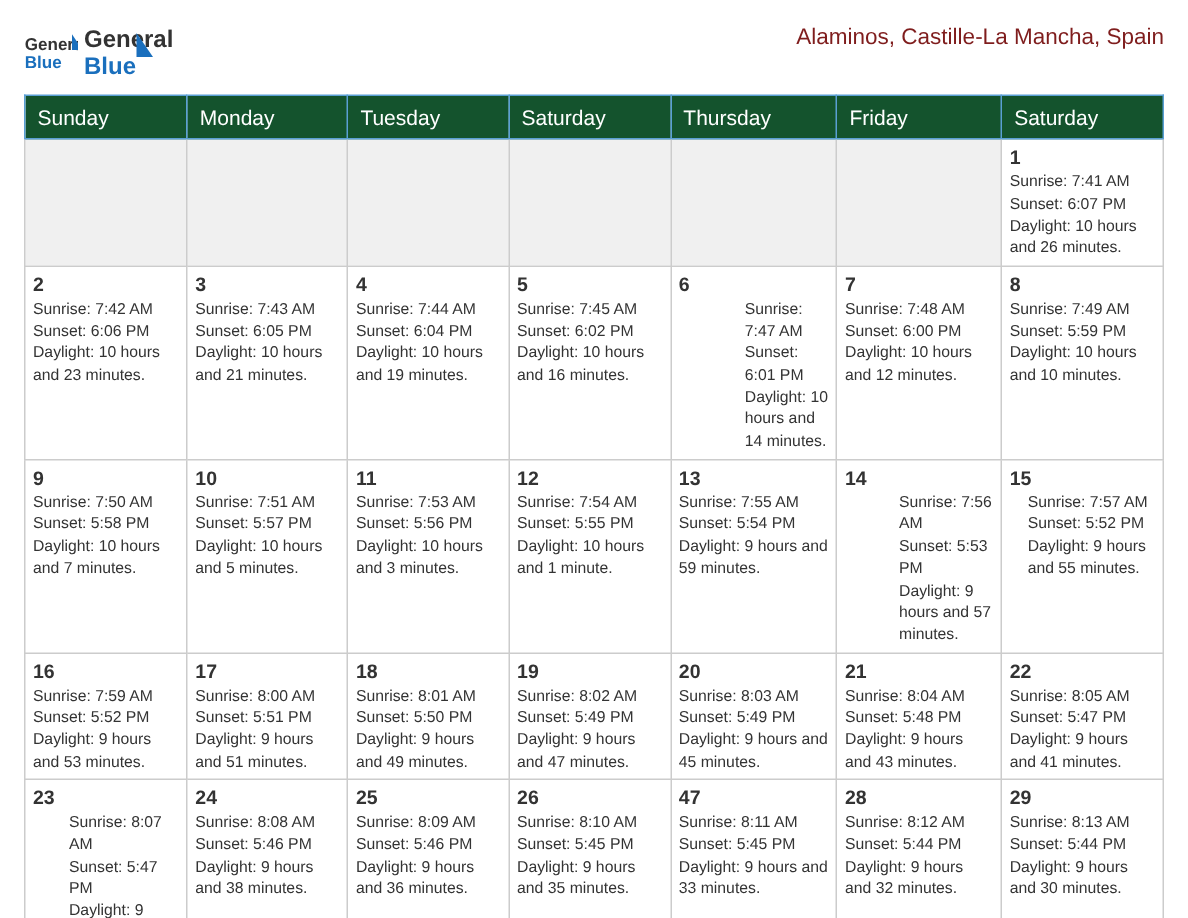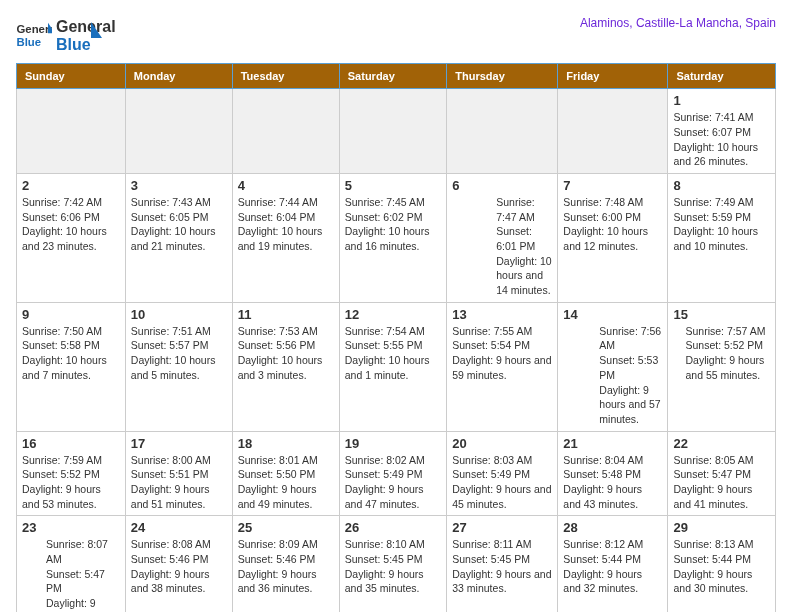--- a/index.html
+++ b/index.html
@@ -27,35 +27,35 @@
     }
     .title-area {
       text-align: right;
     }
     .month-title {
       font-size: 32px;
       color: #333;
       font-weight: normal;
     }
     .location-title {
-      font-size: 12px;
-      color: #6d28d9;
+      font-size: 15px;
+      color: #7f1d1d;
     }
     .calendar-table {
       width: 100%;
       border-collapse: collapse;
       font-size: 11px;
     }
     .calendar-table th {
-      background-color: #a16207;
+      background-color: #14532d;
       color: #fff;
       text-align: left;
       padding: 6px 8px;
-      font-size: 11px;
-      font-weight: bold;
+      font-size: 14px;
+      font-weight: normal;
       border: 1px solid #5a9fd4;
     }
     .calendar-table td {
       border: 1px solid #ccc;
       vertical-align: top;
       padding: 4px 5px;
       width: 113px;
       min-height: 70px;
       background: #fff;
     }
@@ -279,21 +279,21 @@
 Sunset: 5:46 PM
 Daylight: 9 hours and 36 minutes.</div>
         </td>
         <td>
           <span class="day-number">26</span>
           <div class="day-info" style="white-space: pre-line;">Sunrise: 8:10 AM
 Sunset: 5:45 PM
 Daylight: 9 hours and 35 minutes.</div>
         </td>
         <td>
-          <span class="day-number">27</span>
+          <span class="day-number">47</span>
           <div class="day-info" style="white-space: pre-line;">Sunrise: 8:11 AM
 Sunset: 5:45 PM
 Daylight: 9 hours and 33 minutes.</div>
         </td>
         <td>
           <span class="day-number">28</span>
           <div class="day-info" style="white-space: pre-line;">Sunrise: 8:12 AM
 Sunset: 5:44 PM
 Daylight: 9 hours and 32 minutes.</div>
         </td>

